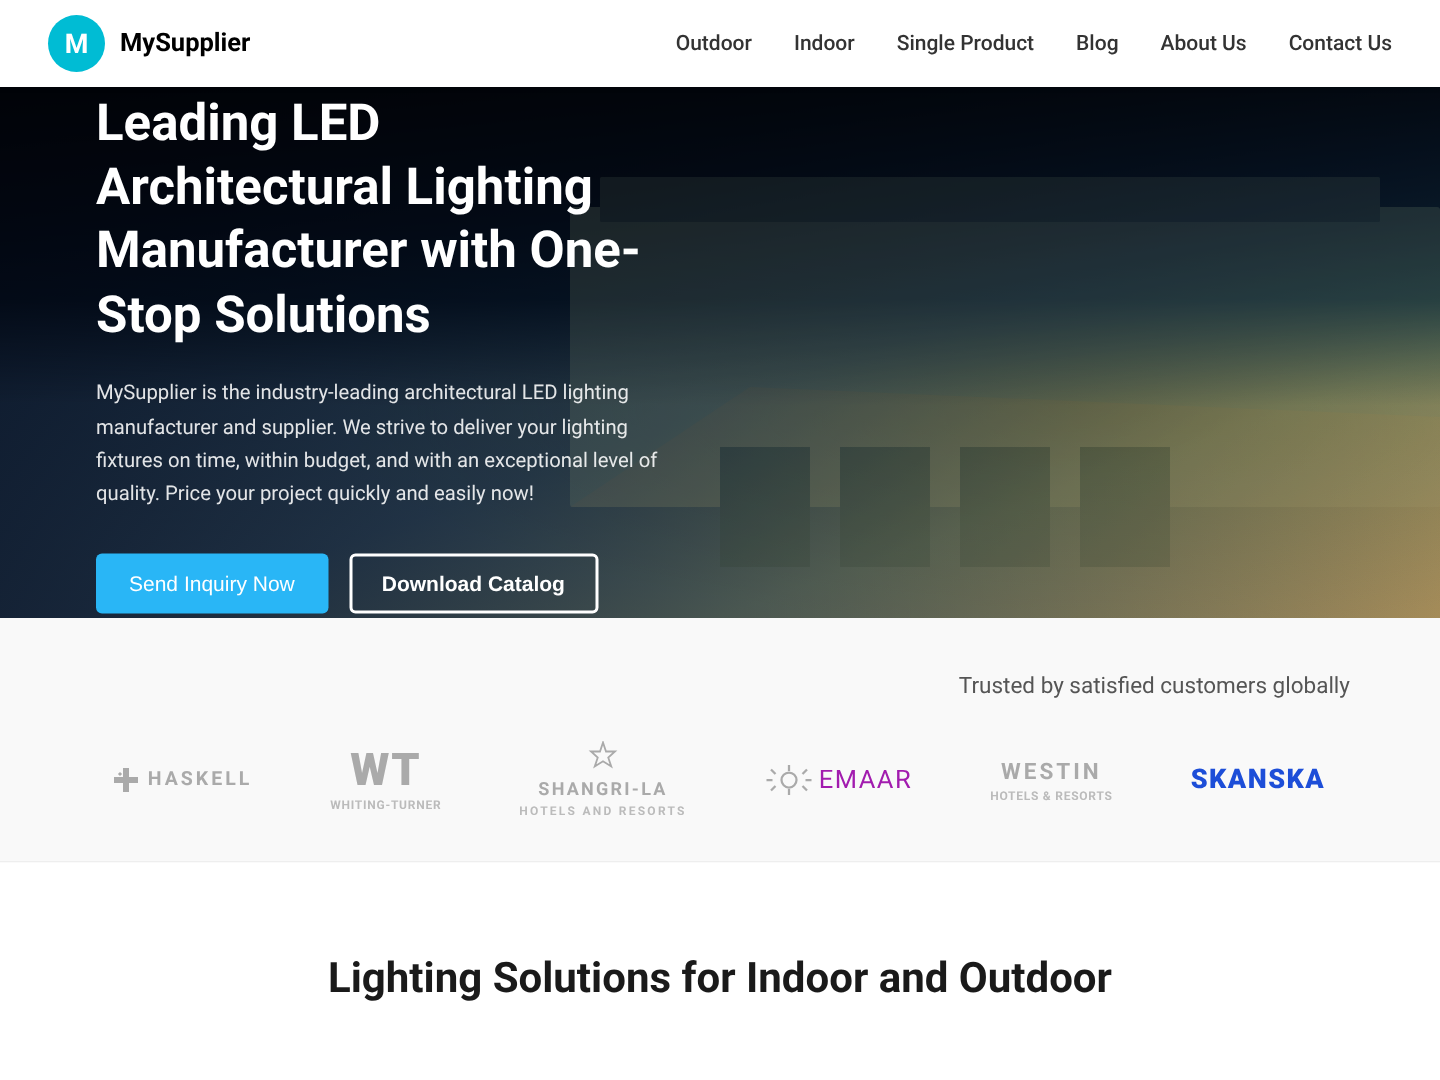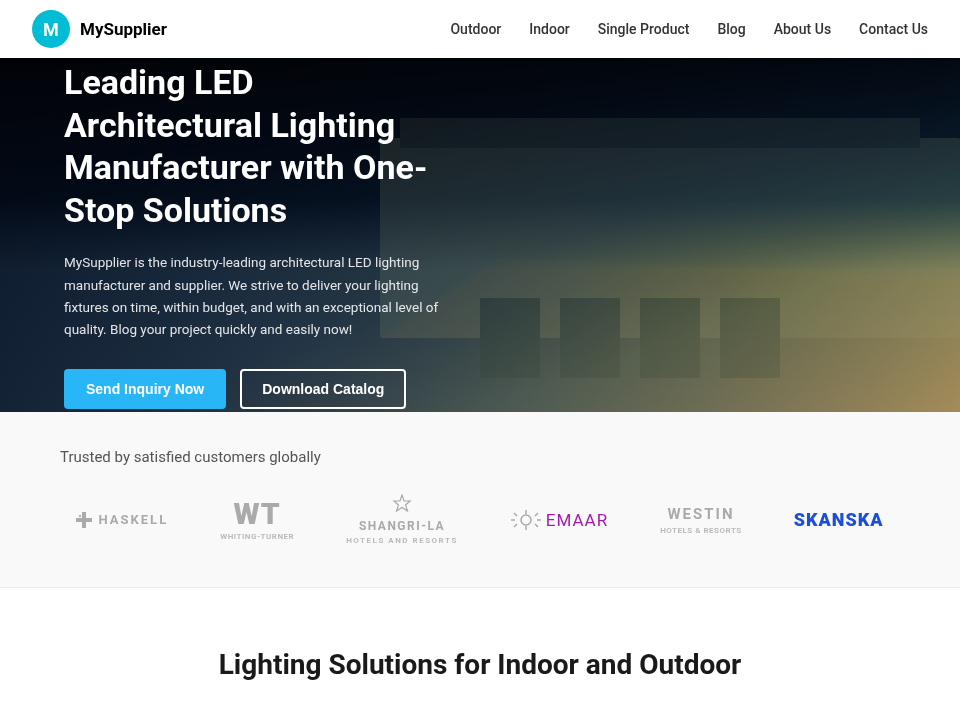--- a/index.html
+++ b/index.html
@@ -117,39 +117,39 @@
       gap: 14px;
       align-items: center;
     }
     .btn-primary {
       background: #29b6f6;
       color: #fff;
       border: none;
       padding: 12px 22px;
       border-radius: 4px;
       font-size: 14px;
-      font-weight: 700;
+      font-weight: 400;
       cursor: pointer;
     }
     .btn-outline {
       background: transparent;
       color: #fff;
       border: 2px solid #fff;
       padding: 10px 20px;
       border-radius: 4px;
       font-size: 14px;
       font-weight: 600;
       cursor: pointer;
     }
 
     
     .trusted-section {
       background: #f9f9f9;
-      padding: 36px 60px 42px;
-      text-align: left;
+      padding: 36px 60px 29px;
+      text-align: right;
       border-bottom: 1px solid #eee;
     }
     .trusted-title {
       font-size: 15px;
       color: #555;
       margin-bottom: 28px;
     }
     .logos-row {
       display: flex;
       align-items: center;
@@ -215,21 +215,21 @@
     <rect x="380" y="80" width="580" height="200" fill="#8a9a7a" rx="2"></rect>
     <rect x="400" y="60" width="520" height="30" fill="#5a6a5a" rx="1"></rect>
     <polygon points="380,280 500,200 960,220 960,280" fill="#c0a060" opacity="0.5"></polygon>
     <rect x="480" y="240" width="60" height="80" fill="#2a3a2a"></rect>
     <rect x="560" y="240" width="60" height="80" fill="#2a3a2a"></rect>
     <rect x="640" y="240" width="60" height="80" fill="#2a3a2a"></rect>
     <rect x="720" y="240" width="60" height="80" fill="#2a3a2a"></rect>
   </svg>
   <div class="hero-content">
     <h1 class="hero-title">Leading LED Architectural Lighting Manufacturer with One-Stop Solutions</h1>
-    <p class="hero-desc">MySupplier is the industry-leading architectural LED lighting manufacturer and supplier. We strive to deliver your lighting fixtures on time, within budget, and with an exceptional level of quality. Blog your project quickly and easily now!</p>
+    <p class="hero-desc">MySupplier is the industry-leading architectural LED lighting manufacturer and supplier. We strive to deliver your lighting fixtures on time, within budget, and with an exceptional level of quality. Price your project quickly and easily now!</p>
     <div class="hero-buttons">
       <button class="btn-primary">Send Inquiry Now</button>
       <button class="btn-outline">Download Catalog</button>
     </div>
   </div>
 </section>
 
 <section class="trusted-section">
   <p class="trusted-title">Trusted by satisfied customers globally</p>
   <div class="logos-row">

